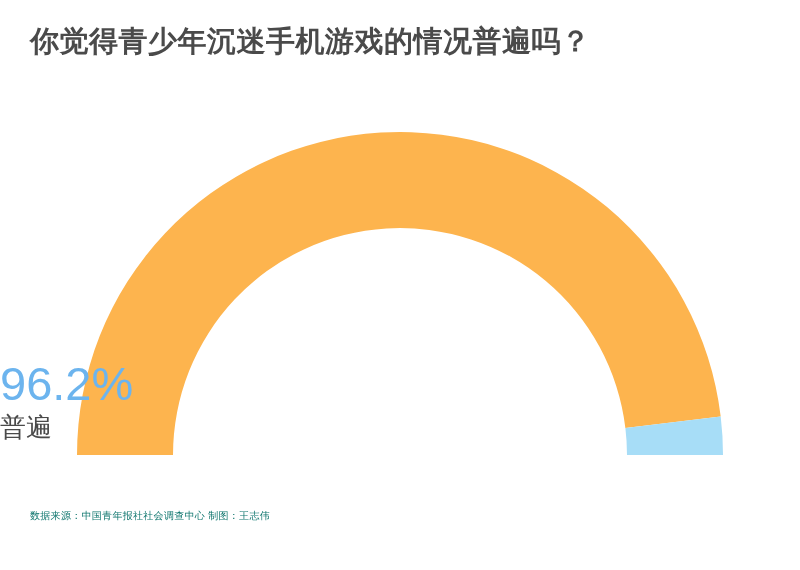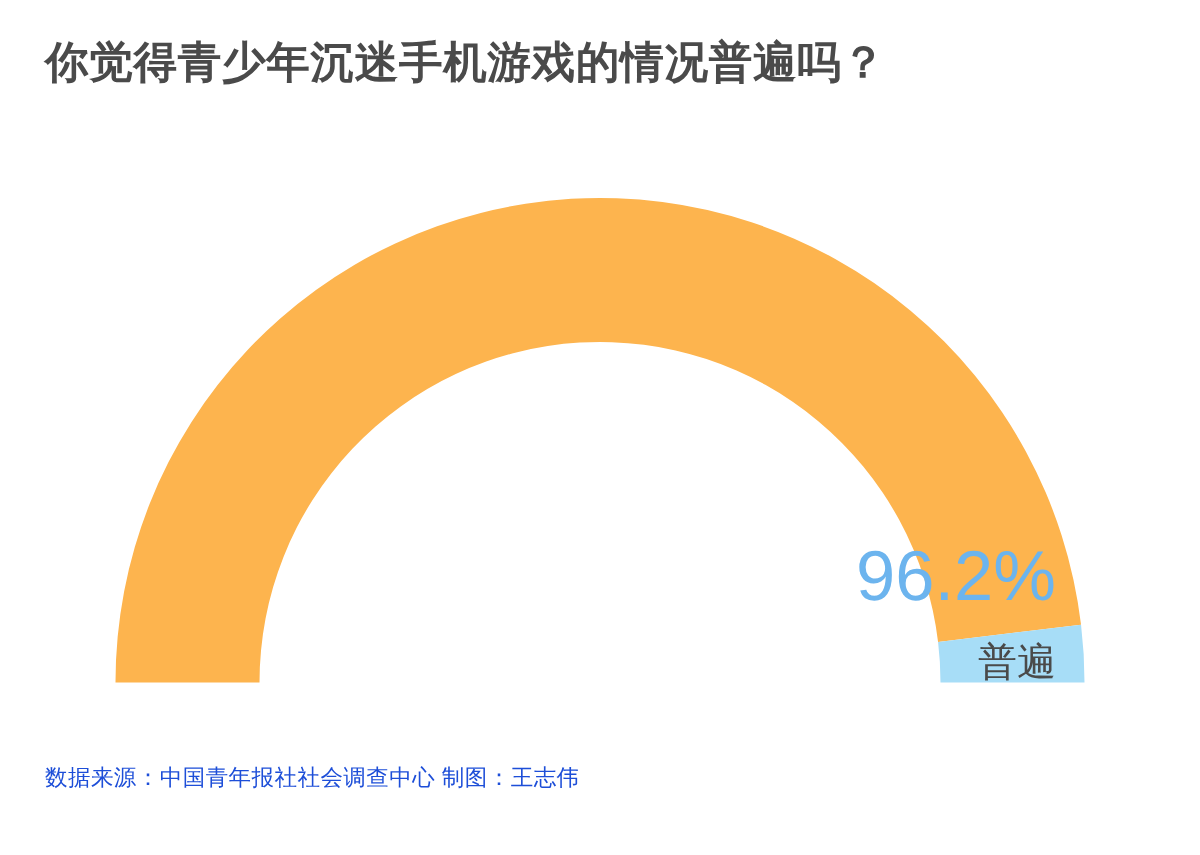--- a/index.html
+++ b/index.html
@@ -40,42 +40,42 @@
   .gauge-svg {
     position: absolute;
     left: 0;
     top: 0;
   }
   .center-label {
     position: absolute;
     left: 0;
     top: 358px;
     width: 704px;
-    text-align: right;
+    text-align: left;
     pointer-events: none;
   }
   .center-value {
     font-size: 47px;
     line-height: 52px;
     color: #6cb4ee;
     font-weight: normal;
     letter-spacing: 0px;
   }
   .center-name {
-    margin-top: 16px;
+    margin-top: 2px;
     font-size: 26px;
     line-height: 30px;
     color: #4a4a4a;
   }
   .footer-note {
     position: absolute;
     left: 30px;
     top: 509px;
-    font-size: 15px;
-    color: #1d4ed8;
+    font-size: 10px;
+    color: #0f766e;
     letter-spacing: 0.3px;
     white-space: nowrap;
   }
 </style>
 </head>
 <body>
 
 <div class="page">
 
   <div class="chart-title">你觉得青少年沉迷手机游戏的情况普遍吗？</div>

